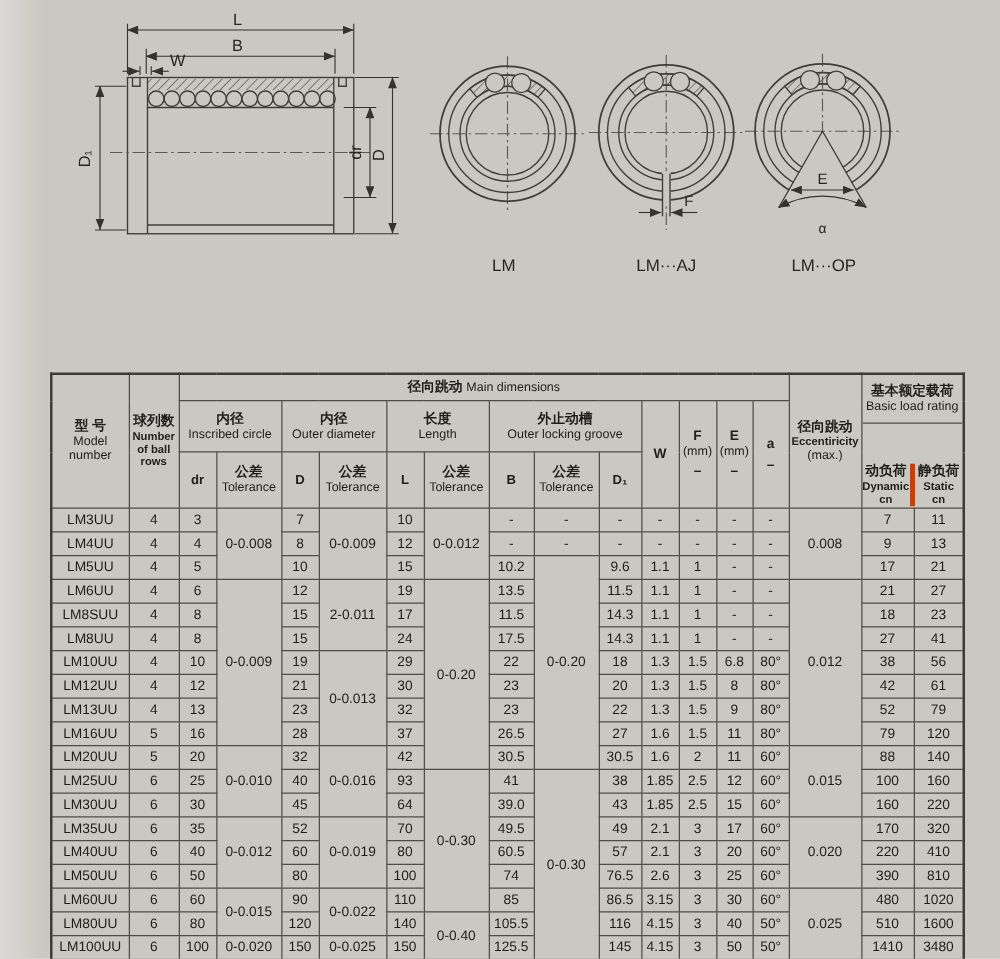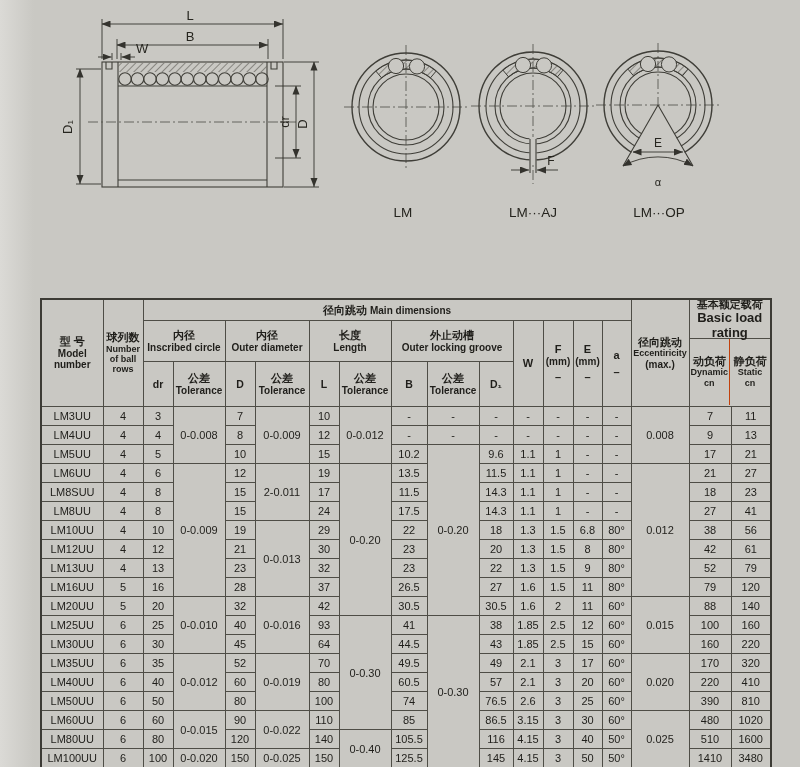--- a/index.html
+++ b/index.html
@@ -12,30 +12,30 @@
   table.spec{position:absolute;left:40px;top:298px;width:730px;border-collapse:collapse;
         table-layout:fixed;border:2px solid #3c3b35;}
   .spec th,.spec td{border:1px solid #4e4d46;padding:0;text-align:center;vertical-align:middle;
         overflow:hidden;}
   .spec thead th{font-weight:bold;line-height:1.15;}
   .spec tbody td{height:18px;font-size:11px;line-height:18px;white-space:nowrap;}
   .hr1 th{height:20px;font-size:11px;}
   .hr2 th{height:40px;font-size:10px;}
   .hr3 th{height:44px;font-size:10.5px;}
   .cn{font-size:11px;}
-  .en{font-size:10px;font-weight:bold;}
+  .en{font-size:10px;font-weight:normal;}
   .en9{font-size:9px;font-weight:bold;}
   .small-cn{font-size:11px;}
   th.pad0{padding:0;margin-left:16px;}
   .basic-top{height:36px;border-bottom:1px solid #4e4d46;display:flex;flex-direction:column;
         justify-content:center;}
-  .basic-top .en{font-size:13px;}
-  .basic-bot{display:flex;height:66px;}
+  .basic-top .en{font-size:10px;}
+  .basic-bot{display:flex;height:66px;align-items:flex-end;}
   .basic-cell{flex:1;display:flex;flex-direction:column;justify-content:center;}
-  .basic-cell + .basic-cell{border-left:1px solid #c2410c;}
+  .basic-cell + .basic-cell{border-left:4px solid #c2410c;}
   .dash-row{display:block;margin-top:4px;}
 </style>
 </head>
 <body>
 <div class="page">
 
 <svg width="800" height="296" viewBox="0 0 800 296">
   <defs>
     <pattern id="hatch" patternUnits="userSpaceOnUse" width="5" height="5" patternTransform="rotate(45)">
       <line x1="0" y1="0" x2="0" y2="5" stroke="#45443e" stroke-width="1"></line>
@@ -475,21 +475,21 @@
           <td>60°</td>
           <td>100</td>
           <td>160</td>
         </tr>
         <tr>
           <td>LM30UU</td>
           <td>6</td>
           <td>30</td>
           <td>45</td>
           <td>64</td>
-          <td>44.5</td>
+          <td>39.0</td>
           <td>43</td>
           <td>1.85</td>
           <td>2.5</td>
           <td>15</td>
           <td>60°</td>
           <td>160</td>
           <td>220</td>
         </tr>
         <tr>
           <td>LM35UU</td>

